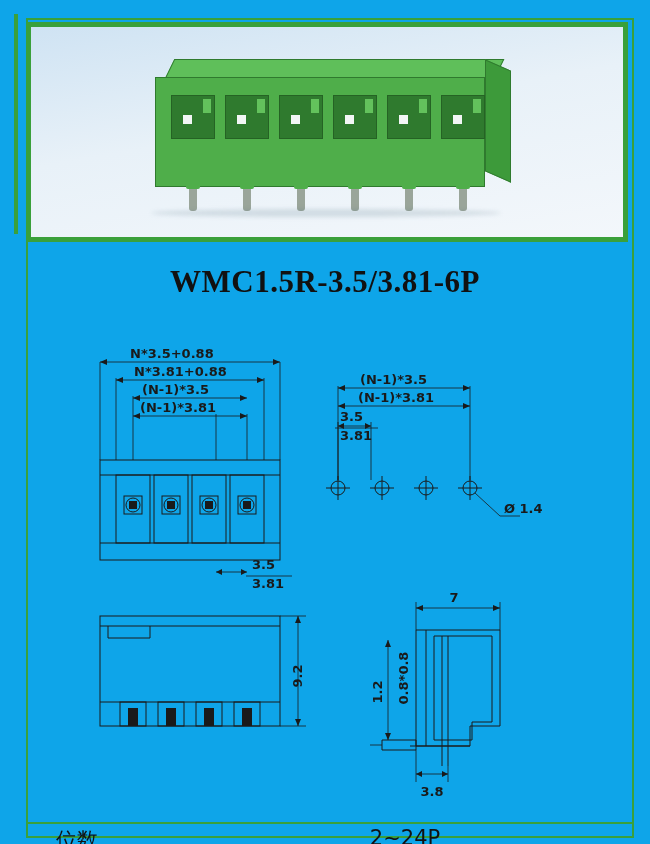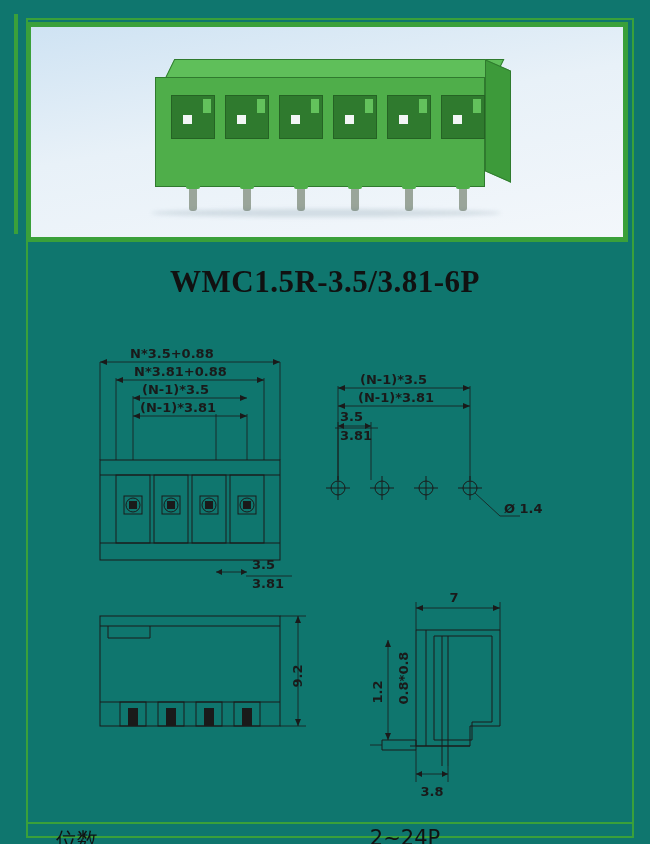--- a/index.html
+++ b/index.html
@@ -13,21 +13,21 @@
     font-family: "Liberation Serif", serif;
     position: relative;
     overflow: hidden;
   }
 
   
   #page {
     position: absolute;
     left: 0; top: 0;
     width: 650px; height: 844px;
-    background: #0f766e;
+    background: #0ea5e9;
   }
   .frame-line-left {
     position: absolute;
     left: 14px; top: 14px;
     width: 4px; height: 220px;
     background: #3aa03a;
   }
   .outer-border {
     position: absolute;
     left: 26px; top: 18px;

